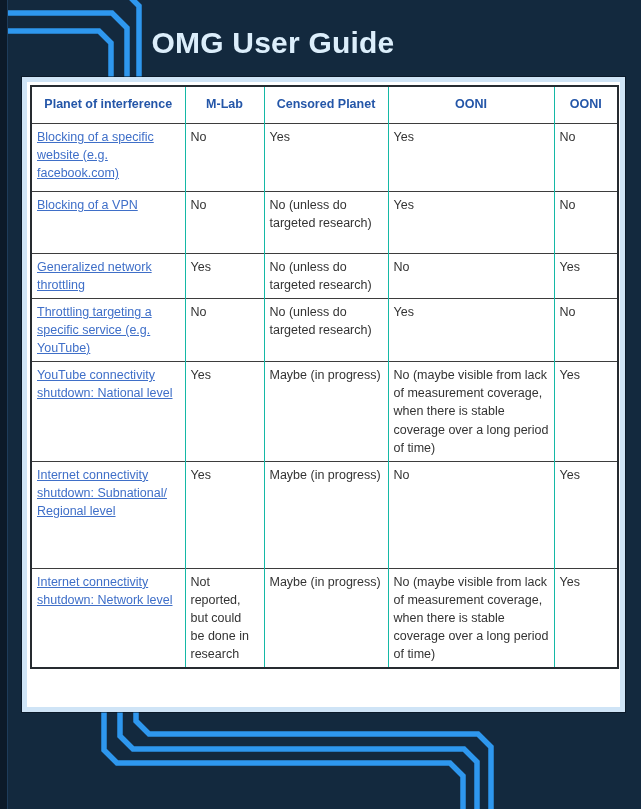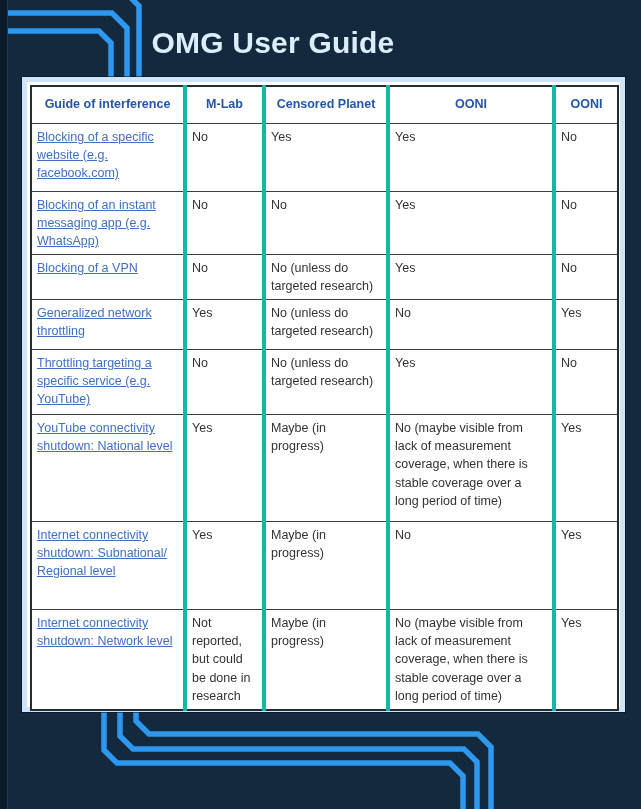--- a/index.html
+++ b/index.html
@@ -21,21 +21,21 @@
     position:absolute;left:22px;top:77px;width:603px;height:635px;z-index:3;
     background:#ffffff;border:5px solid #cfe4f6;padding:3px;box-sizing:border-box;
     box-shadow:0 0 0 1px rgba(5,15,26,.55);
   }
   table.guide{
     border-collapse:collapse;table-layout:fixed;width:587px;
     background:#fff;border:2px solid #262b30;
   }
   table.guide th, table.guide td{
     border-top:1px solid #3d3d3d;
-    border-left:4px solid #14b8a6;
+    border-left:1px solid #14b8a6;
     vertical-align:top;
     font-size:12.5px;line-height:1.45;
     padding:4px 5px;
     box-sizing:border-box;
     overflow:hidden;
   }
   table.guide th:first-child, table.guide td:first-child{border-left:none;}
   table.guide thead th{
     font-weight:bold;color:#2456a8;text-align:center;
     border-top:none;padding-top:8px;
@@ -79,39 +79,32 @@
   <table class="guide">
     <colgroup>
       <col style="width:154px">
         <col style="width:79px">
         <col style="width:124px">
       <col style="width:166px">
         <col style="width:64px">
     </colgroup>
     <thead>
       <tr>
-          <th>Guide of interference</th>
+          <th>Planet of interference</th>
           <th>M-Lab</th>
           <th>Censored Planet</th>
           <th>OONI</th>
           <th>OONI</th>
         </tr>
     </thead>
     <tbody>
         <tr>
           <td class="type-cell"><a>Blocking of a specific website (e.g. facebook.com)</a></td>
           <td class="val-cell">No</td>
           <td class="val-cell">Yes</td>
-          <td class="val-cell">Yes</td>
-          <td class="val-cell">No</td>
-        </tr>
-        <tr>
-          <td class="type-cell"><a>Blocking of an instant messaging app (e.g. WhatsApp)</a></td>
-          <td class="val-cell">No</td>
-          <td class="val-cell">No</td>
           <td class="val-cell">Yes</td>
           <td class="val-cell">No</td>
         </tr>
         <tr>
           <td class="type-cell"><a>Blocking of a VPN</a></td>
           <td class="val-cell">No</td>
           <td class="val-cell">No (unless do targeted research)</td>
           <td class="val-cell">Yes</td>
           <td class="val-cell">No</td>
         </tr>

